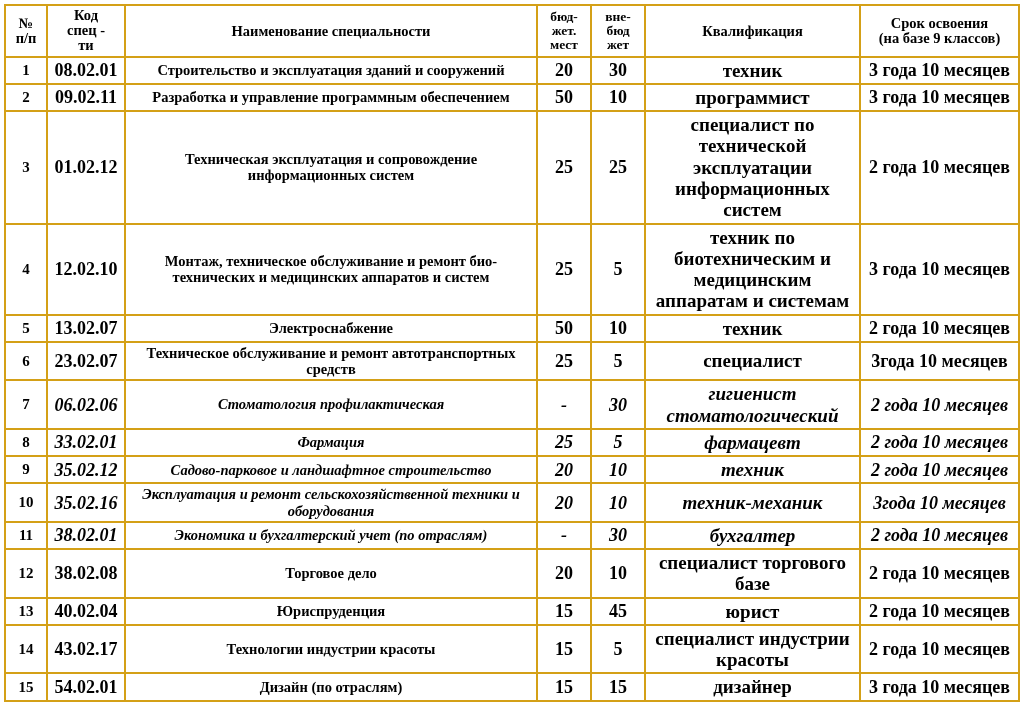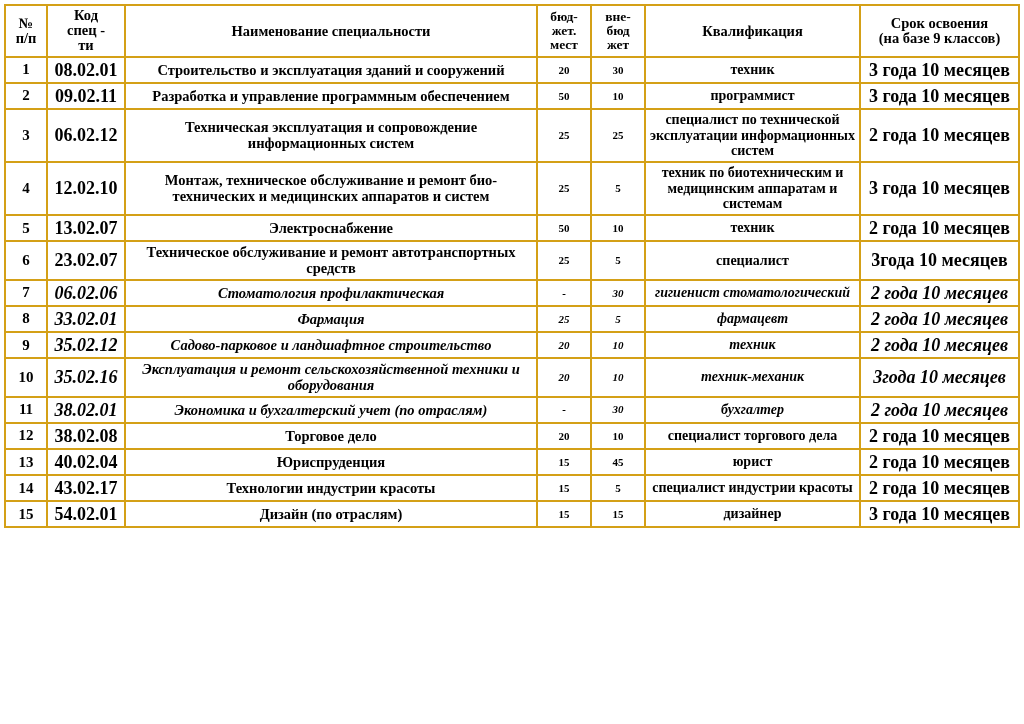--- a/index.html
+++ b/index.html
@@ -44,22 +44,22 @@
   col.c-code  { width: 78px; }
   col.c-name  { width: 412px; }
   col.c-bud   { width: 54px; }
   col.c-vne   { width: 54px; }
   col.c-qual  { width: 215px; }
   col.c-term  { width: 159px; }
 
   td.num   { font-size: 15px; font-weight: bold; }
   td.code  { font-size: 18px; font-weight: bold; }
   td.name  { font-size: 14.5px; font-weight: bold; }
-  td.bud, td.vne { font-size: 11px; font-weight: bold; }
-  td.qual  { font-size: 14px; font-weight: bold; }
+  td.bud, td.vne { font-size: 18px; font-weight: bold; }
+  td.qual  { font-size: 19px; font-weight: bold; }
   td.term  { font-size: 18px; font-weight: bold; }
 
   tr.italic td.num,
   tr.italic td.code,
   tr.italic td.name,
   tr.italic td.bud,
   tr.italic td.vne,
   tr.italic td.qual,
   tr.italic td.term {
     font-style: italic;
@@ -118,21 +118,21 @@
           <td class="num">2</td>
           <td class="code">09.02.11</td>
           <td class="name">Разработка и управление программным обеспечением</td>
           <td class="bud">50</td>
           <td class="vne">10</td>
           <td class="qual">программист</td>
           <td class="term">3 года 10 месяцев</td>
         </tr>
         <tr>
           <td class="num">3</td>
-          <td class="code">06.02.12</td>
+          <td class="code">01.02.12</td>
           <td class="name">Техническая эксплуатация и сопровождение информационных систем</td>
           <td class="bud">25</td>
           <td class="vne">25</td>
           <td class="qual">специалист по технической эксплуатации информационных систем</td>
           <td class="term">2 года 10 месяцев</td>
         </tr>
         <tr>
           <td class="num">4</td>
           <td class="code">12.02.10</td>
           <td class="name">Монтаж, техническое обслуживание и ремонт био-технических и  медицинских  аппаратов и систем</td>
@@ -203,21 +203,21 @@
           <td class="vne">30</td>
           <td class="qual">бухгалтер</td>
           <td class="term">2 года 10 месяцев</td>
         </tr>
         <tr>
           <td class="num">12</td>
           <td class="code">38.02.08</td>
           <td class="name">Торговое дело</td>
           <td class="bud">20</td>
           <td class="vne">10</td>
-          <td class="qual">специалист торгового дела</td>
+          <td class="qual">специалист торгового базе</td>
           <td class="term">2 года 10 месяцев</td>
         </tr>
         <tr>
           <td class="num">13</td>
           <td class="code">40.02.04</td>
           <td class="name">Юриспруденция</td>
           <td class="bud">15</td>
           <td class="vne">45</td>
           <td class="qual">юрист</td>
           <td class="term">2 года 10 месяцев</td>

